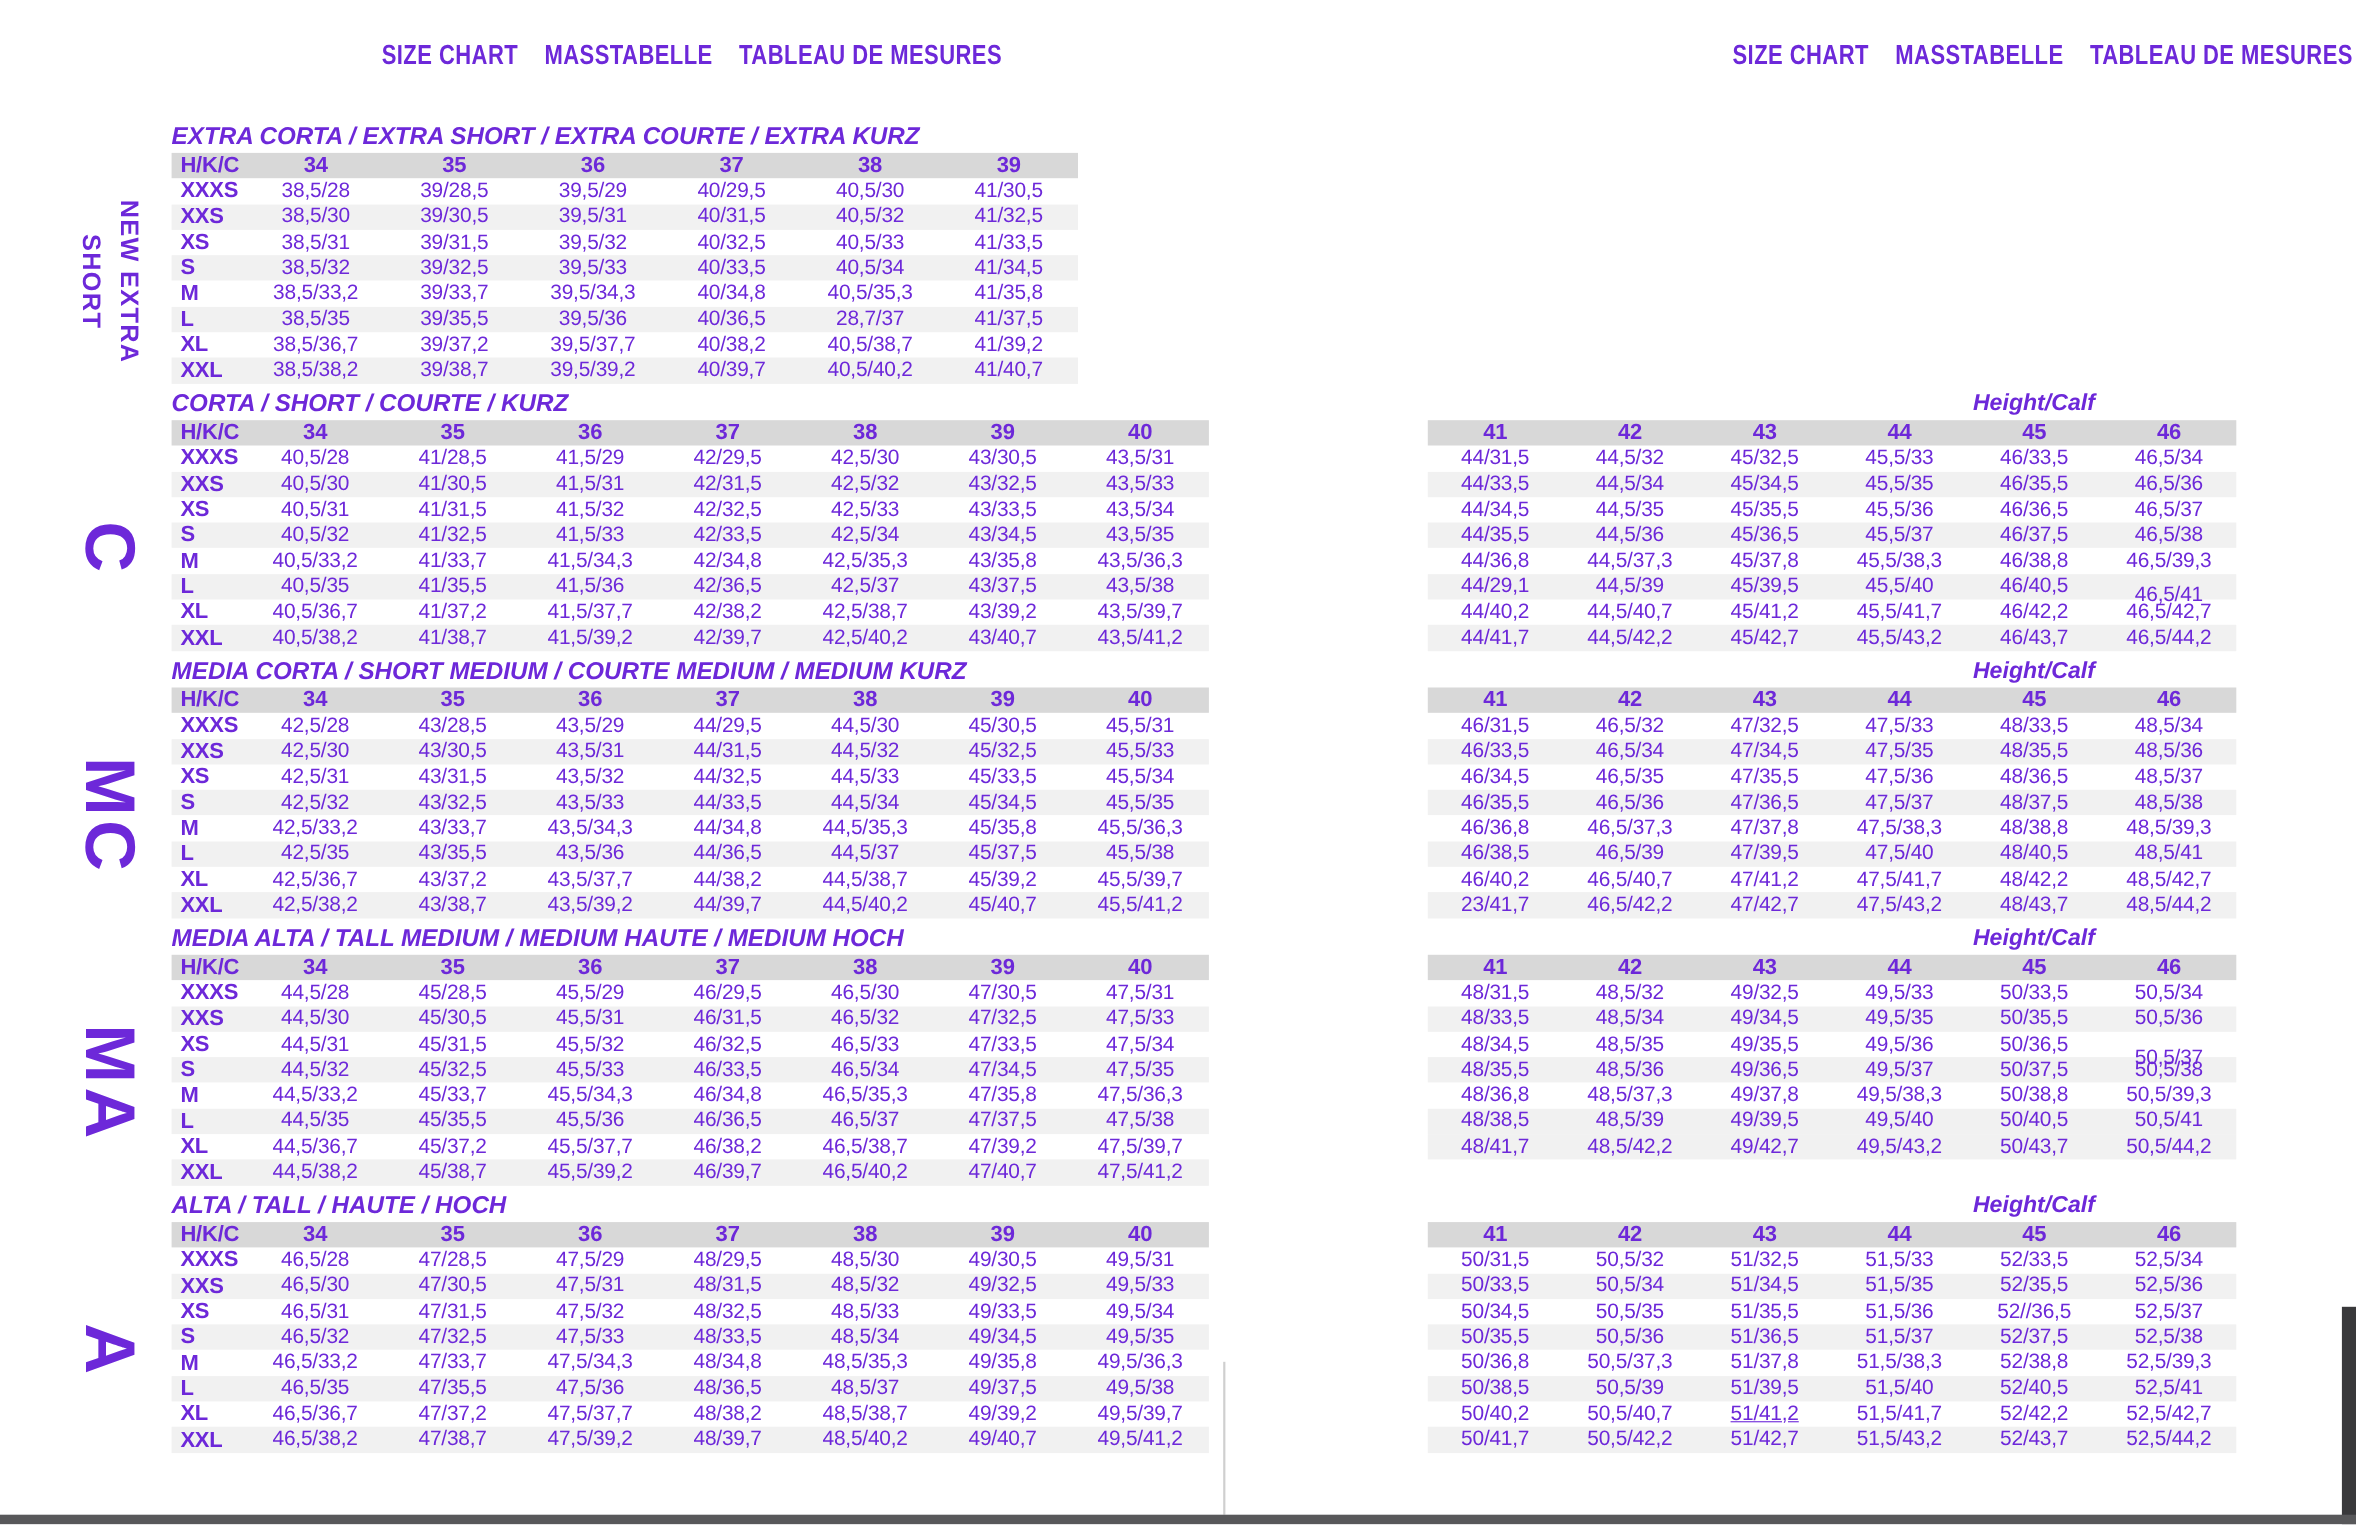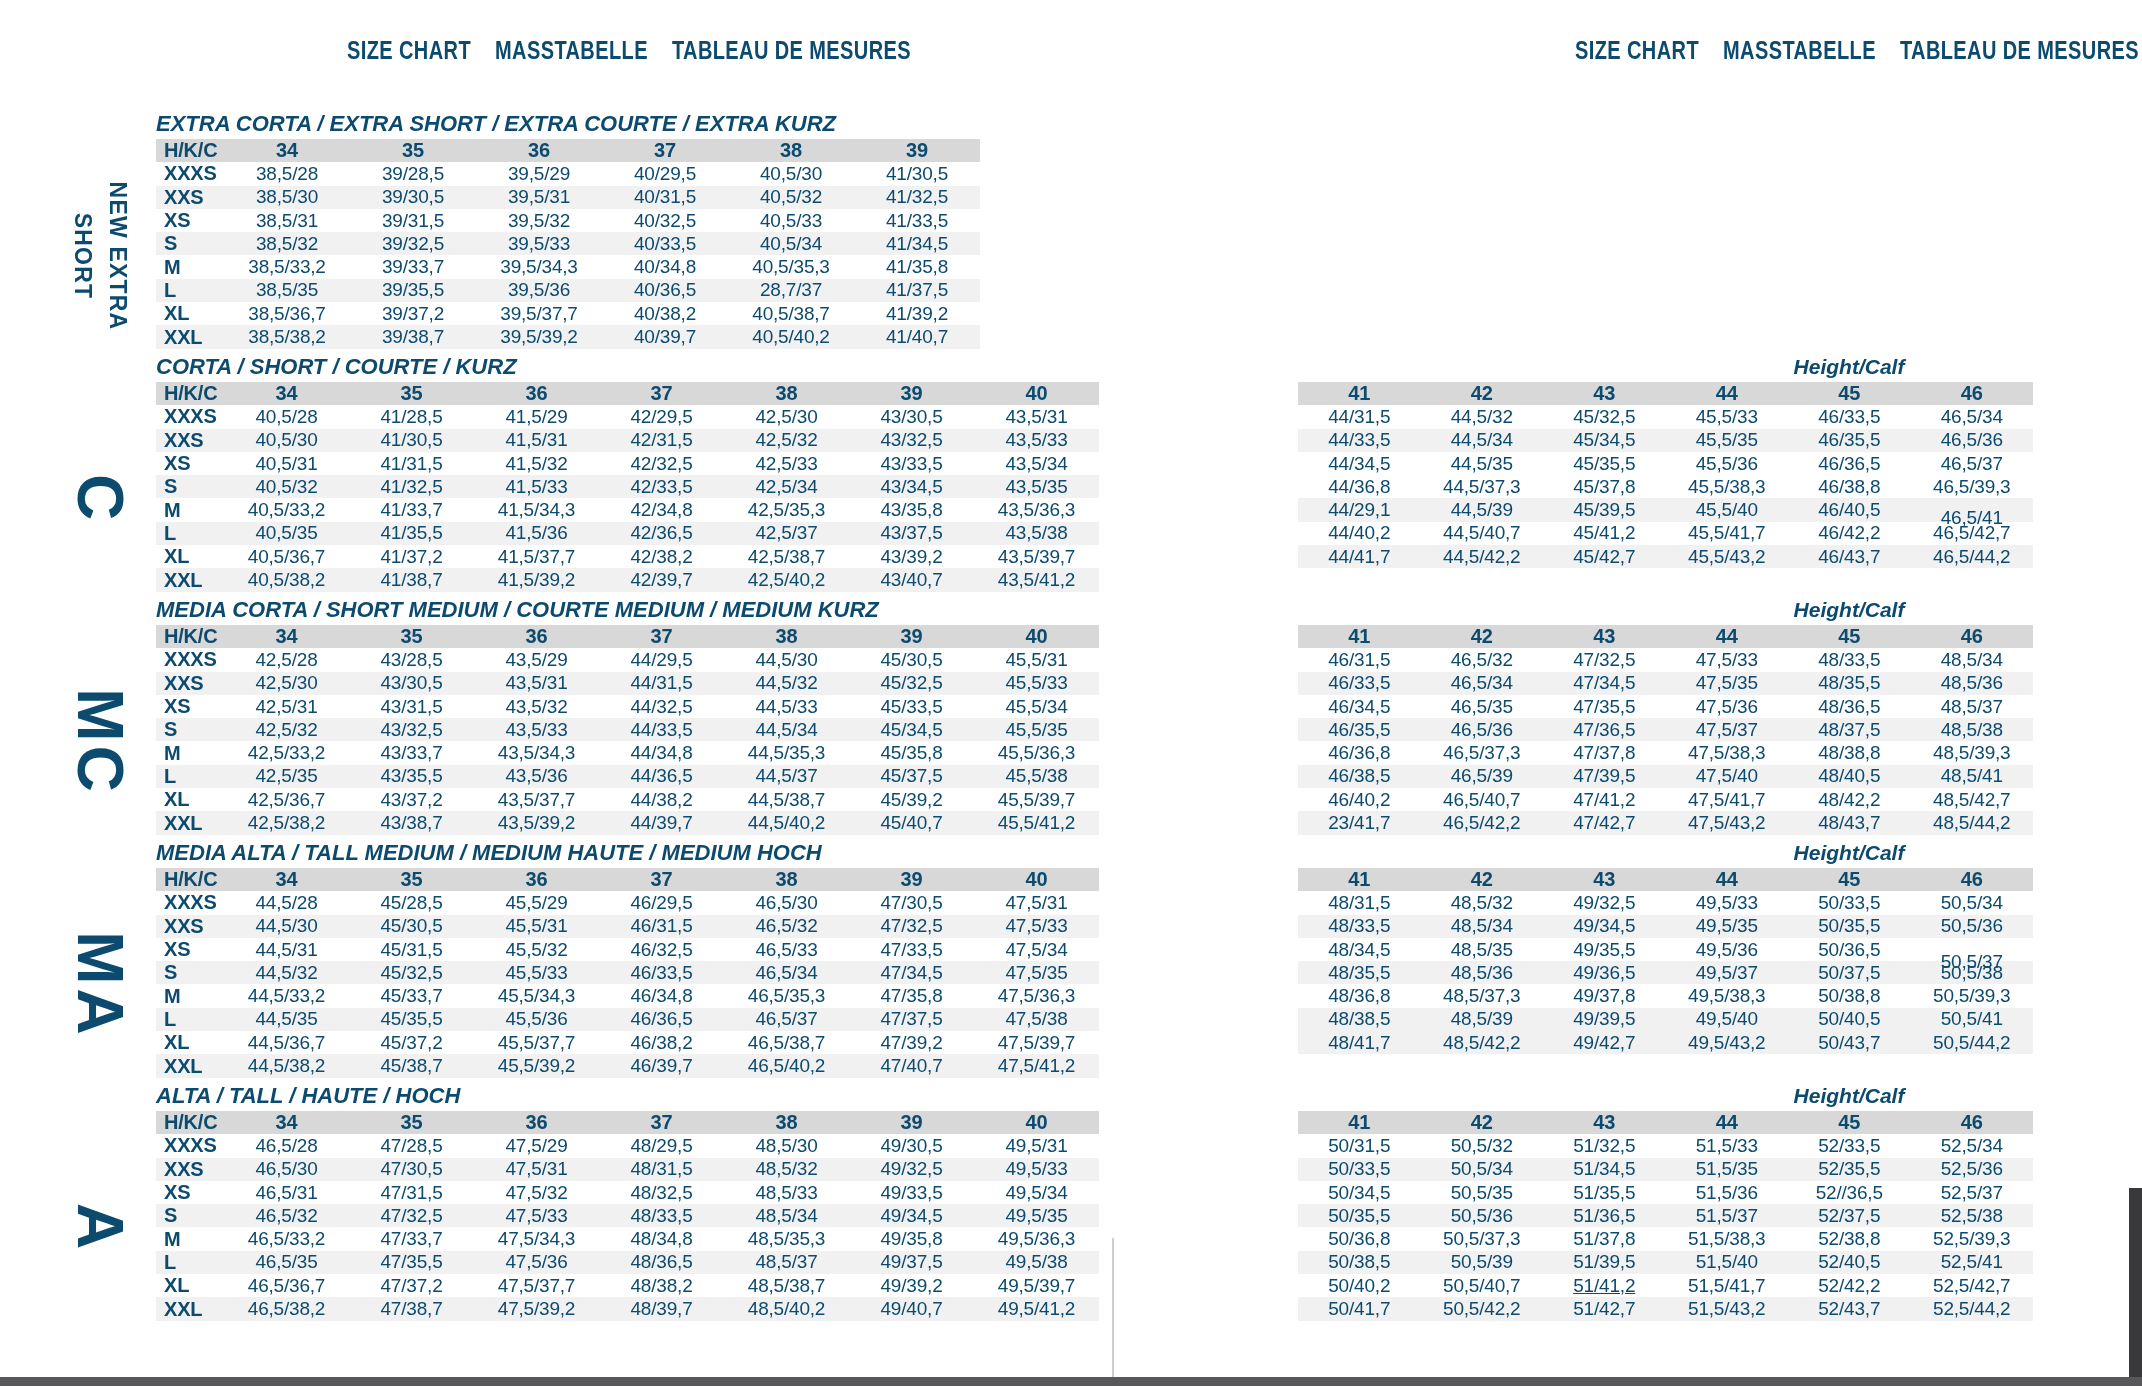--- a/index.html
+++ b/index.html
@@ -1,17 +1,17 @@
 <!DOCTYPE html>
 <html><head>
 <meta charset="utf-8">
 <style>
   html,body{margin:0;padding:0;background:#ffffff;}
   #page{position:relative;width:2142px;height:1386px;background:#ffffff;overflow:hidden;
-        font-family:"Liberation Sans","DejaVu Sans",sans-serif;color:#0c4a6e;}
+        font-family:"Liberation Sans","DejaVu Sans",sans-serif;color:#6d28d9;}
   .top-header{position:absolute;top:36px;display:flex;gap:30px;font-size:25px;font-weight:bold;
         letter-spacing:.5px;transform:scaleX(0.8);transform-origin:left top;white-space:nowrap;}
   .top-header.left{left:347px;}
   .top-header.right{left:1575px;}
   .section-title{position:absolute;left:156px;height:27px;font-size:22px;line-height:26px;
         font-style:italic;font-weight:bold;white-space:nowrap;}
   .hc-label{position:absolute;left:1699px;width:300px;height:27px;font-size:21px;line-height:26px;
         font-style:italic;font-weight:bold;text-align:center;}
   .tbl{position:absolute;}
   .trow{display:flex;height:23.3px;align-items:center;}
@@ -251,20 +251,28 @@
           <div class="cell" style="width: 122.5px;">46,5/36</div>
         </div>
         <div class="trow" style="height: 23.3px;">
           <div class="cell" style="width: 122.5px;">44/34,5</div>
           <div class="cell" style="width: 122.5px;">44,5/35</div>
           <div class="cell" style="width: 122.5px;">45/35,5</div>
           <div class="cell" style="width: 122.5px;">45,5/36</div>
           <div class="cell" style="width: 122.5px;">46/36,5</div>
           <div class="cell" style="width: 122.5px;">46,5/37</div>
         </div>
+        <div class="trow stripe" style="height: 23.3px;">
+          <div class="cell" style="width: 122.5px;">44/35,5</div>
+          <div class="cell" style="width: 122.5px;">44,5/36</div>
+          <div class="cell" style="width: 122.5px;">45/36,5</div>
+          <div class="cell" style="width: 122.5px;">45,5/37</div>
+          <div class="cell" style="width: 122.5px;">46/37,5</div>
+          <div class="cell" style="width: 122.5px;">46,5/38</div>
+        </div>
         <div class="trow" style="height: 23.3px;">
           <div class="cell" style="width: 122.5px;">44/36,8</div>
           <div class="cell" style="width: 122.5px;">44,5/37,3</div>
           <div class="cell" style="width: 122.5px;">45/37,8</div>
           <div class="cell" style="width: 122.5px;">45,5/38,3</div>
           <div class="cell" style="width: 122.5px;">46/38,8</div>
           <div class="cell" style="width: 122.5px;">46,5/39,3</div>
         </div>
         <div class="trow stripe" style="height: 23.3px;">
           <div class="cell" style="width: 122.5px;">44/29,1</div>

